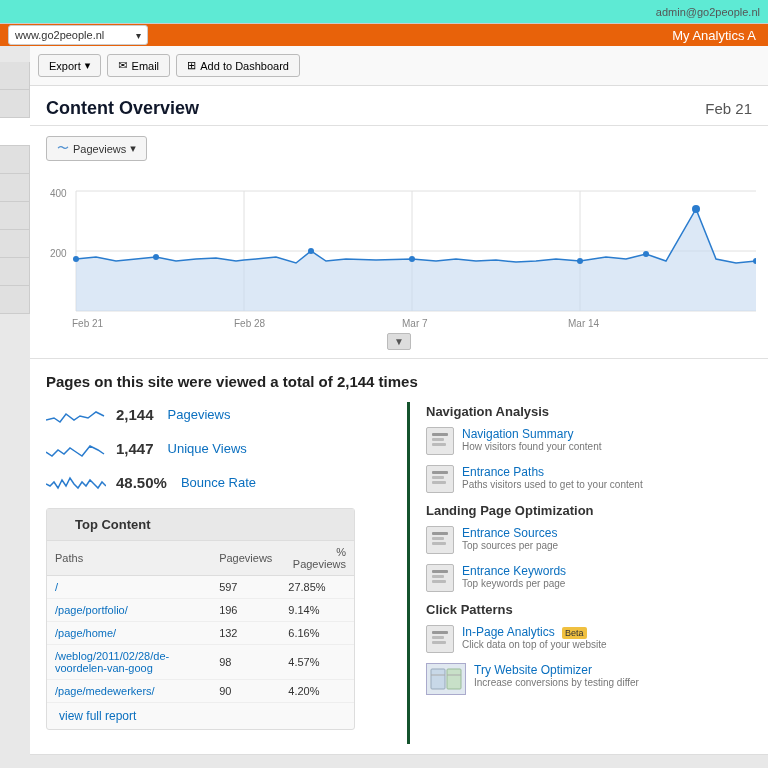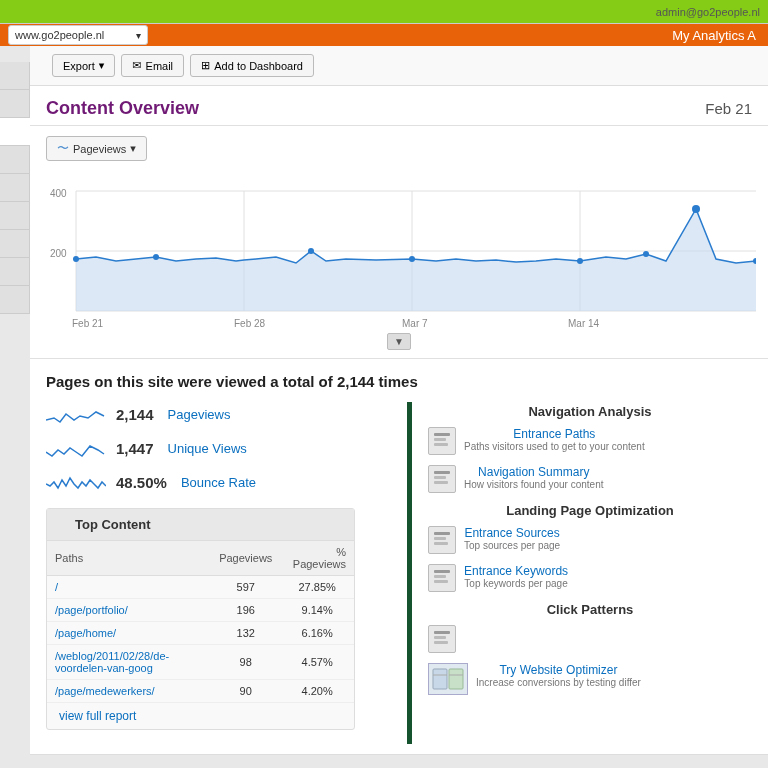--- a/index.html
+++ b/index.html
@@ -1,20 +1,20 @@
 <!DOCTYPE html>
 <html><head>
   <meta charset="utf-8">
   <style>
     * { box-sizing: border-box; margin: 0; padding: 0; }
     body { font-family: Arial, sans-serif; font-size: 12px; background: #e8e8e8; color: #333; width: 768px; }
 
     
     .top-bar {
-      background: #84cc16;
+      background: #5eead4;
       height: 24px;
       display: flex;
       align-items: center;
       justify-content: flex-end;
       padding-right: 8px;
       border-bottom: 1px solid #ccc;
       font-size: 11px;
       color: #555;
     }
 
@@ -42,21 +42,21 @@
       font-size: 13px;
       font-weight: normal;
       margin-left: auto;
       padding-right: 4px;
     }
 
     
     .toolbar {
       background: #f9f9f9;
       border-bottom: 1px solid #ddd;
-      padding: 8px 22px;
+      padding: 8px 8px;
       display: flex;
       gap: 6px;
       align-items: center;
     }
     .btn {
       background: #f5f5f5;
       border: 1px solid #bbb;
       border-radius: 3px;
       padding: 4px 10px;
       font-size: 11px;
@@ -68,21 +68,21 @@
 
     
     .content-header {
       background: #fff;
       padding: 12px 16px 6px 16px;
       display: flex;
       justify-content: space-between;
       align-items: center;
       border-bottom: 1px solid #e0e0e0;
     }
-    .content-title { font-size: 18px; font-weight: bold; color: #701a75; }
+    .content-title { font-size: 18px; font-weight: bold; color: #0f172a; }
     .content-date { font-size: 15px; color: #555; }
 
     
     .chart-area {
       background: #fff;
       padding: 10px 16px 8px 16px;
       border-bottom: 1px solid #e0e0e0;
     }
     .chart-metric-btn {
       background: #f5f5f5;
@@ -127,22 +127,21 @@
       gap: 10px;
       margin-bottom: 10px;
     }
     .sparkline { width: 60px; height: 24px; flex-shrink: 0; }
     .stat-value { font-size: 15px; font-weight: bold; color: #333; margin-right: 4px; }
     .stat-label { font-size: 13px; color: #0a6fbf; cursor: pointer; }
 
     
     .nav-analysis {
       padding: 0 0 0 16px;
-      border-left: 5px solid #14532d;
-      text-align: center;
+      border-left: 3px solid #14532d;
     }
     .nav-analysis h3 {
       font-size: 13px;
       font-weight: bold;
       color: #333;
       margin-bottom: 8px;
       margin-top: 2px;
     }
     .nav-link-item {
       display: flex;
@@ -196,21 +195,21 @@
       text-align: left;
       border-bottom: 1px solid #ddd;
       color: #555;
       font-weight: normal;
     }
     .top-content-table th:not(:first-child) { text-align: right; }
     .top-content-table td {
       padding: 5px 8px;
       border-bottom: 1px solid #eee;
     }
-    .top-content-table td:not(:first-child) { text-align: center; margin-top: 40px; }
+    .top-content-table td:not(:first-child) { text-align: left; margin-top: 40px; }
     .top-content-table td a { color: #0a6fbf; text-decoration: none; font-size: 11px; }
     .view-full-report { color: #0a6fbf; font-size: 12px; padding: 6px 12px; display: inline-block; cursor: pointer; }
 
     
     .optimizer-item {
       display: flex;
       align-items: flex-start;
       gap: 8px;
       margin-bottom: 8px;
       margin-top: 6px;
@@ -452,36 +451,36 @@
 
           <div class="nav-link-item">
             <div class="nav-link-icon">
               <svg width="20" height="20" viewBox="0 0 20 20">
                 <rect x="2" y="2" width="16" height="3" rx="1" fill="#999"></rect>
                 <rect x="2" y="7" width="12" height="3" rx="1" fill="#bbb"></rect>
                 <rect x="2" y="12" width="14" height="3" rx="1" fill="#bbb"></rect>
               </svg>
             </div>
             <div class="nav-link-text">
-              <div class="link-title">Entrance Paths</div>
-              <div class="link-desc">Paths visitors used to get to your content</div>
+              <div class="link-title">Navigation Summary</div>
+              <div class="link-desc">How visitors found your content</div>
             </div>
           </div>
 
           <div class="nav-link-item">
             <div class="nav-link-icon">
               <svg width="20" height="20" viewBox="0 0 20 20">
                 <rect x="2" y="2" width="16" height="3" rx="1" fill="#999"></rect>
                 <rect x="2" y="7" width="12" height="3" rx="1" fill="#bbb"></rect>
                 <rect x="2" y="12" width="14" height="3" rx="1" fill="#bbb"></rect>
               </svg>
             </div>
             <div class="nav-link-text">
-              <div class="link-title">Navigation Summary</div>
-              <div class="link-desc">How visitors found your content</div>
+              <div class="link-title">Entrance Paths</div>
+              <div class="link-desc">Paths visitors used to get to your content</div>
             </div>
           </div>
 
           <h3 style="margin-top:10px;">Landing Page Optimization</h3>
 
           <div class="nav-link-item">
             <div class="nav-link-icon">
               <svg width="20" height="20" viewBox="0 0 20 20">
                 <rect x="2" y="2" width="16" height="3" rx="1" fill="#999"></rect>
                 <rect x="2" y="7" width="12" height="3" rx="1" fill="#bbb"></rect>
@@ -510,20 +509,27 @@
 
           <h3 style="margin-top:10px;">Click Patterns</h3>
 
           <div class="nav-link-item">
             <div class="nav-link-icon">
               <svg width="20" height="20" viewBox="0 0 20 20">
                 <rect x="2" y="2" width="16" height="3" rx="1" fill="#999"></rect>
                 <rect x="2" y="7" width="12" height="3" rx="1" fill="#bbb"></rect>
                 <rect x="2" y="12" width="14" height="3" rx="1" fill="#bbb"></rect>
               </svg>
+            </div>
+            <div class="nav-link-text">
+              <div class="link-title">
+                <span>In-Page Analytics</span>
+                <span class="beta-badge">Beta</span>
+              </div>
+              <div class="link-desc">Click data on top of your website</div>
             </div>
           </div>
 
           <div class="optimizer-item">
             <div class="optimizer-icon">
               <svg width="32" height="28" viewBox="0 0 32 28">
                 <rect x="1" y="4" width="14" height="20" rx="1" fill="#c8d8e8" stroke="#99aabb" stroke-width="1"></rect>
                 <rect x="17" y="4" width="14" height="20" rx="1" fill="#c8e0c8" stroke="#99bb99" stroke-width="1"></rect>
                 <line x1="1" y1="10" x2="15" y2="10" stroke="#aaa" stroke-width="1"></line>
                 <line x1="17" y1="10" x2="31" y2="10" stroke="#aaa" stroke-width="1"></line>

